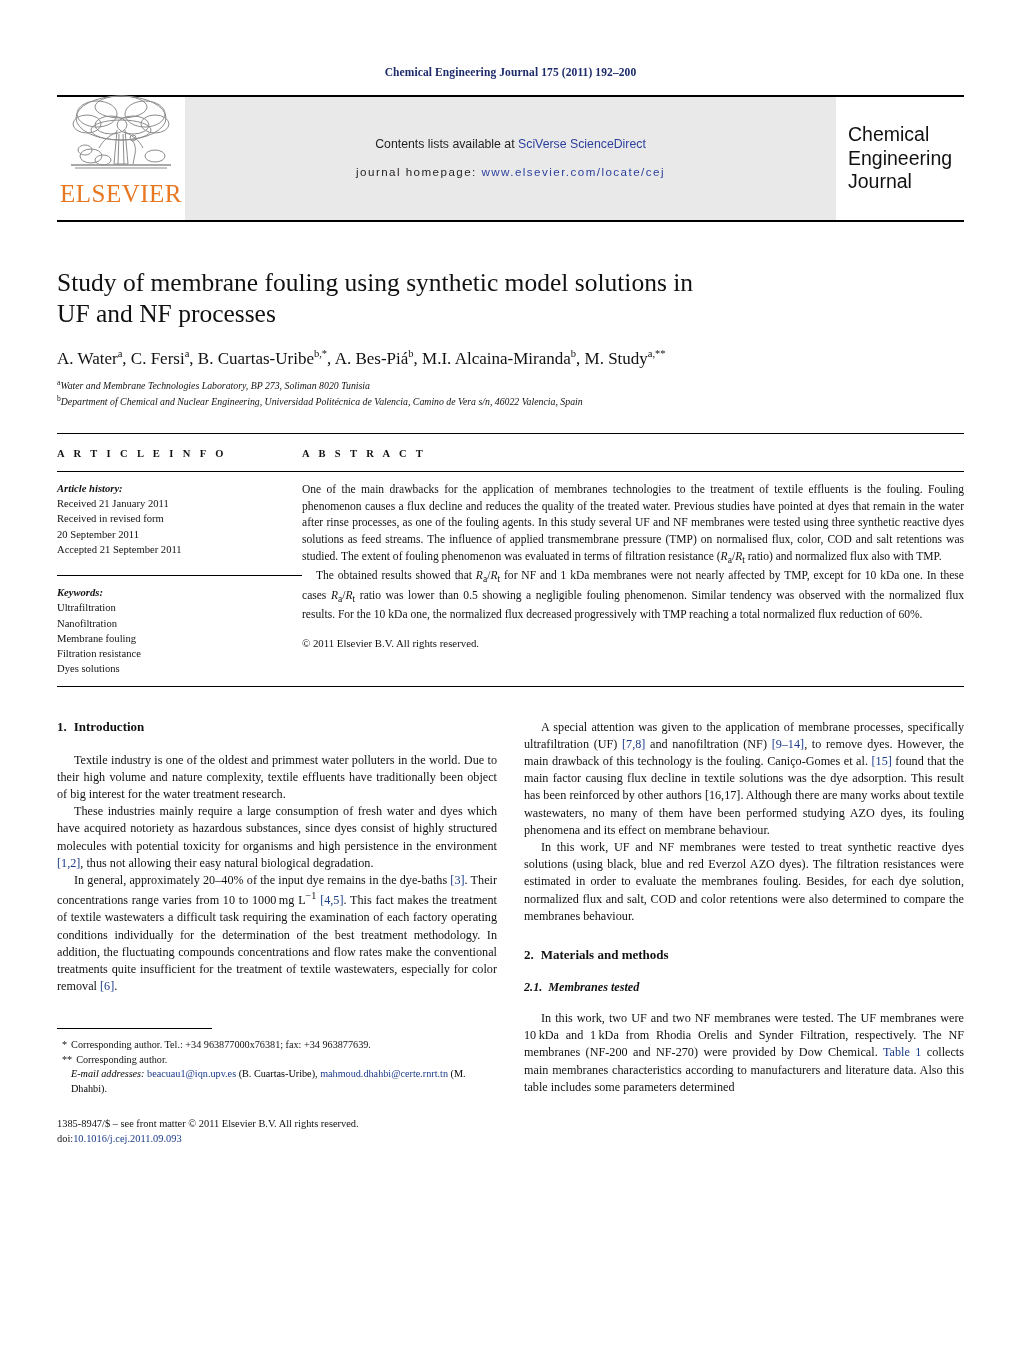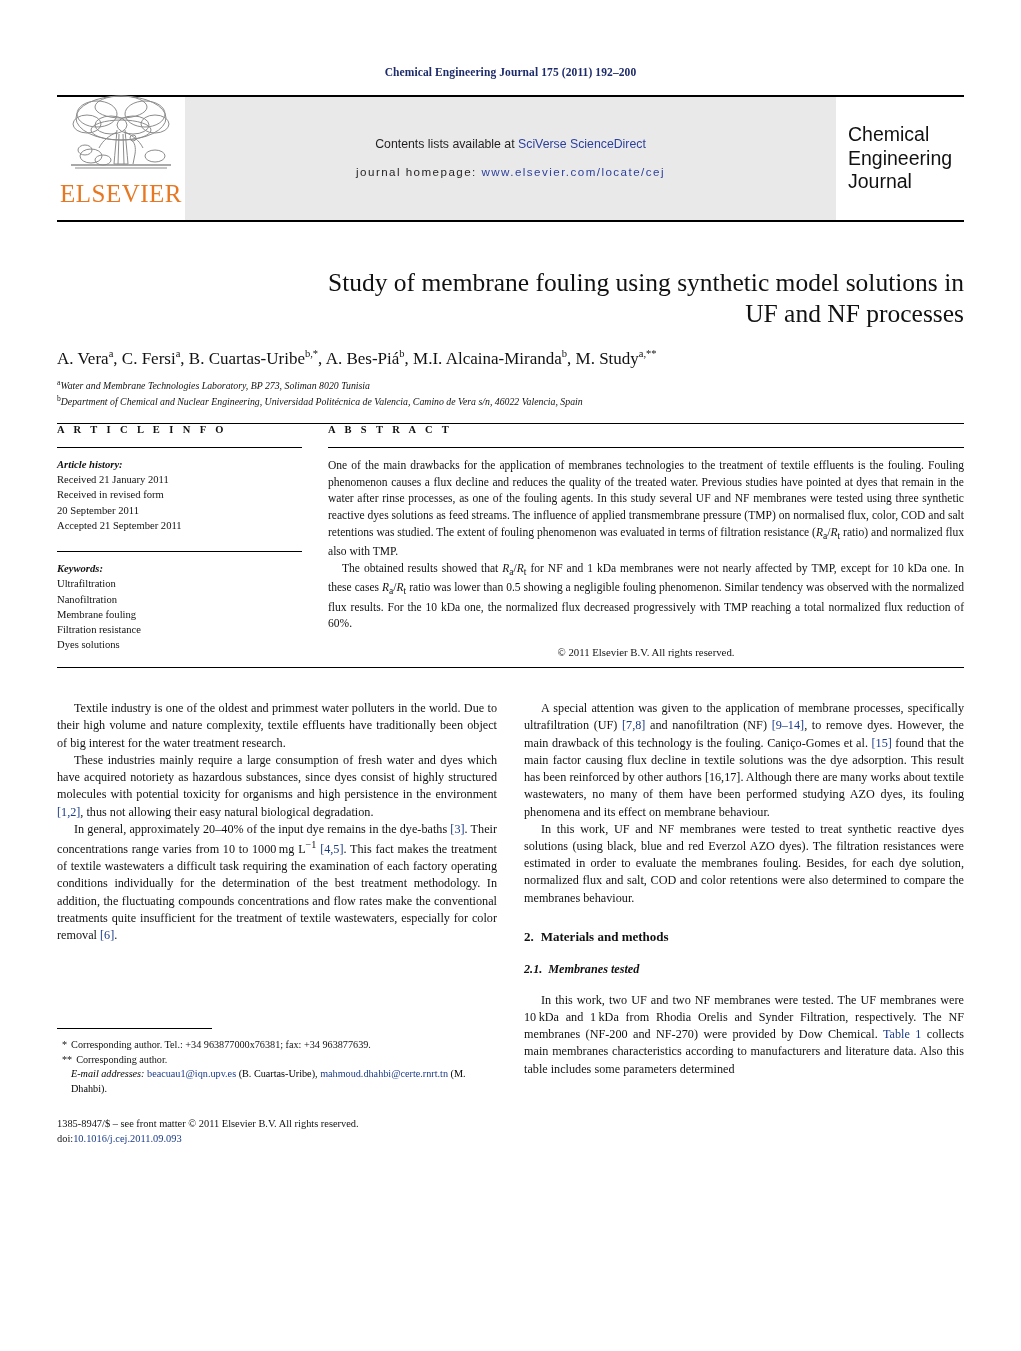--- a/index.html
+++ b/index.html
@@ -110,44 +110,43 @@
   }
 
   
   .title-block { margin-top: 45px; }
   .paper-title {
     font-size: 25.5px;
     line-height: 1.23;
     color: #111;
     font-weight: 400;
     margin: 0;
-    text-align: right;
   }
   .authors {
     font-size: 17px;
     margin-top: 17px;
     color: #111;
     line-height: 1.3;
   }
   .authors sup { font-size: 10.5px; vertical-align: super; }
   .affil {
     font-size: 9.8px;
     font-style: italic;
     line-height: 1.42;
     margin-top: 9px;
     color: #111;
   }
   .affil sup { font-style: normal; font-size: 7.6px; vertical-align: super; }
 
   
   .info-abstract {
-    margin-top: 14px;
+    margin-top: 24px;
     border-top: 1.1px solid #000;
-    display: flex;
-    gap: 26px;
+    padding-top: 14px;
+    display: flex;
   }
   .col-info { width: 245px; flex: 0 0 245px; }
   .col-abstract { flex: 1 1 auto; }
   .sec-label {
     font-size: 10.5px;
     font-weight: bold;
     letter-spacing: 3.4px;
     color: #111;
     margin-bottom: 12px;
   }
@@ -160,21 +159,21 @@
   .abs-rule { border-top: 1.1px solid #000; margin-bottom: 9px; }
   .abs-body {
     font-size: 11.55px;
     line-height: 1.455;
     text-align: justify;
     color: #111;
   }
   .abs-body p { margin: 0; }
   .abs-body p + p { text-indent: 14px; }
   .copyright {
-    text-align: center;
+    text-align: left;
     font-size: 10.8px;
     margin-top: 14px;
     color: #111;
   }
   .abs-bottom-rule { border-top: 1.1px solid #000; margin-top: 9px; }
 
   
   .body-cols {
     margin-top: 32px;
     display: flex;
@@ -300,21 +299,21 @@
     </div>
   </div>
 
   <div class="title-block">
     <h1 class="paper-title">
       <span>Study of membrane fouling using synthetic model solutions in</span><br>
       <span>UF and NF processes</span>
     </h1>
 
     <div class="authors">
-      <span>A. Vera</span><sup>a</sup>,
+      <span>A. Water</span><sup>a</sup>,
       <span>C. Fersi</span><sup>a</sup>,
       <span>B. Cuartas-Uribe</span><sup>b,*</sup>,
       <span>A. Bes-Piá</span><sup>b</sup>,
       <span>M.I. Alcaina-Miranda</span><sup>b</sup>,
       <span>M. Study</span><sup>a,**</sup>
     </div>
 
     <div class="affil">
       <div>
         <sup>a</sup><span>Water and Membrane Technologies Laboratory, BP 273, Soliman 8020 Tunisia</span>
@@ -358,20 +357,23 @@
         <p>The obtained results showed that <i>R</i><sub>a</sub>/<i>R</i><sub>t</sub> for NF and 1 kDa membranes were not nearly affected by TMP, except for 10 kDa one. In these cases <i>R</i><sub>a</sub>/<i>R</i><sub>t</sub> ratio was lower than 0.5 showing a negligible fouling phenomenon. Similar tendency was observed with the normalized flux results. For the 10 kDa one, the normalized flux decreased progressively with TMP reaching a total normalized flux reduction of 60%.</p>
       </div>
       <div class="copyright">© 2011 Elsevier B.V. All rights reserved.</div>
     </div>
   </div>
   <div class="abs-bottom-rule"></div>
 
   <div class="body-cols">
 
     <div class="bcol">
+      <h2 class="sec">
+        <span class="num">1.</span><span>Introduction</span>
+      </h2>
       <p class="para">Textile industry is one of the oldest and primmest water polluters in the world. Due to their high volume and nature complexity, textile effluents have traditionally been object of big interest for the water treatment research.</p>
       <p class="para">These industries mainly require a large consumption of fresh water and dyes which have acquired notoriety as hazardous substances, since dyes consist of highly structured molecules with potential toxicity for organisms and high persistence in the environment <span class="ref">[1,2]</span>, thus not allowing their easy natural biological degradation.</p>
       <p class="para">In general, approximately 20–40% of the input dye remains in the dye-baths <span class="ref">[3]</span>. Their concentrations range varies from 10 to 1000 mg L<sup>−1</sup> <span class="ref">[4,5]</span>. This fact makes the treatment of textile wastewaters a difficult task requiring the examination of each factory operating conditions individually for the determination of the best treatment methodology. In addition, the fluctuating compounds concentrations and flow rates make the conventional treatments quite insufficient for the treatment of textile wastewaters, especially for color removal <span class="ref">[6]</span>.</p>
     </div>
 
     <div class="bcol">
       <p class="para">A special attention was given to the application of membrane processes, specifically ultrafiltration (UF) <span class="ref">[7,8]</span> and nanofiltration (NF) <span class="ref">[9–14]</span>, to remove dyes. However, the main drawback of this technology is the fouling. Caniço-Gomes et al. <span class="ref">[15]</span> found that the main factor causing flux decline in textile solutions was the dye adsorption. This result has been reinforced by other authors <span>[16,17]</span>. Although there are many works about textile wastewaters, no many of them have been performed studying AZO dyes, its fouling phenomena and its effect on membrane behaviour.</p>
       <p class="para">In this work, UF and NF membranes were tested to treat synthetic reactive dyes solutions (using black, blue and red Everzol AZO dyes). The filtration resistances were estimated in order to evaluate the membranes fouling. Besides, for each dye solution, normalized flux and salt, COD and color retentions were also determined to compare the membranes behaviour.</p>
       <div class="sec-gap"></div>
       <h2 class="sec">

